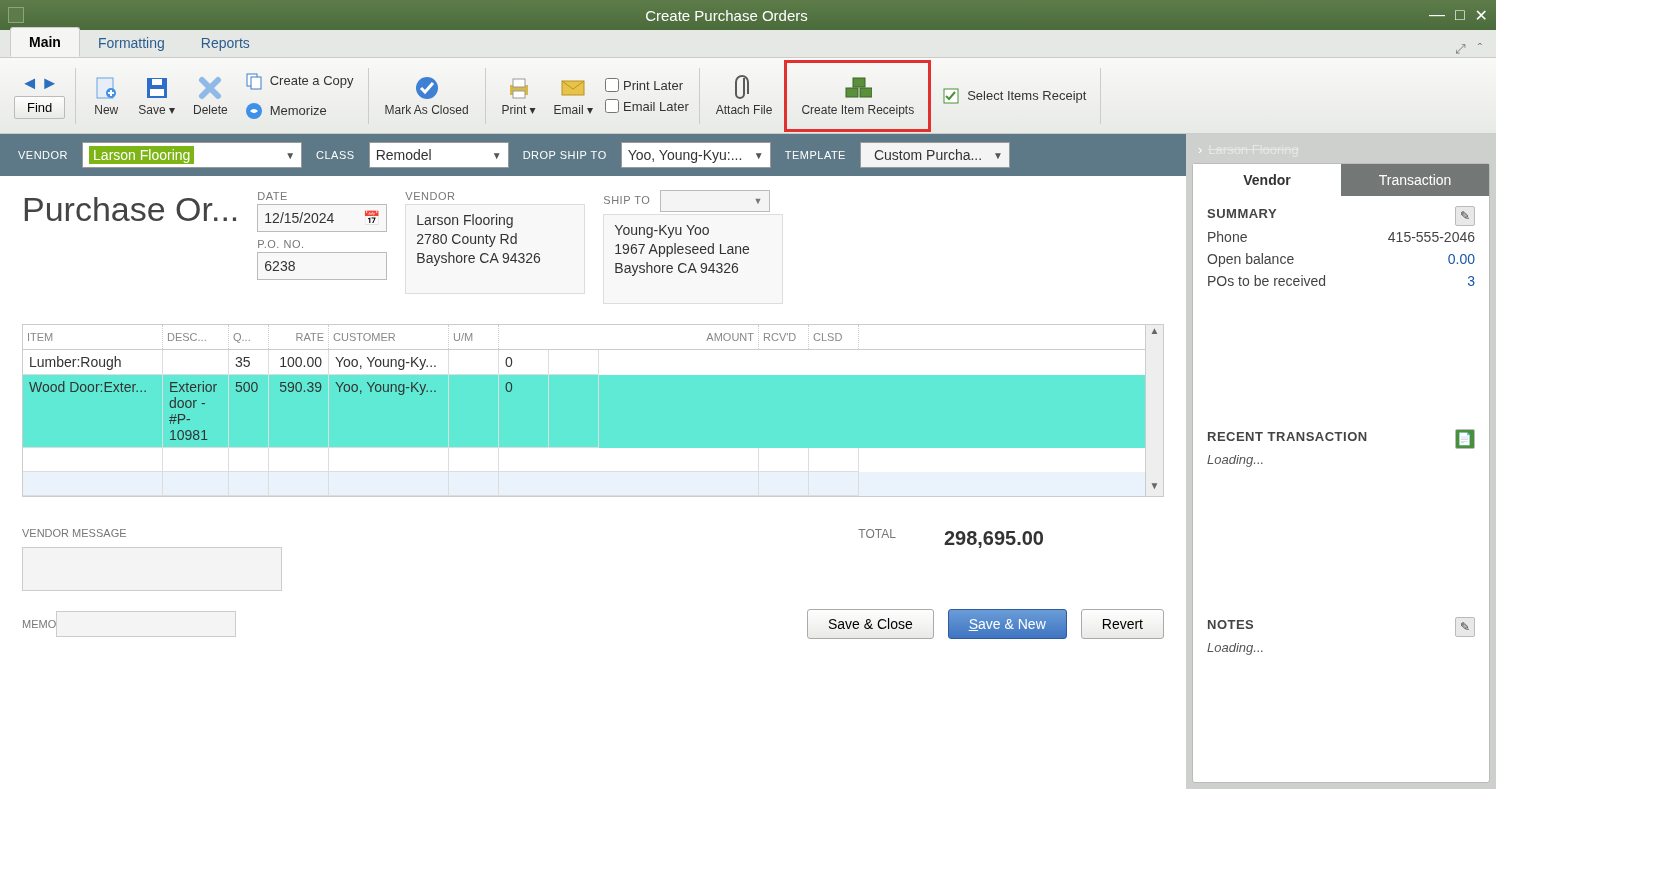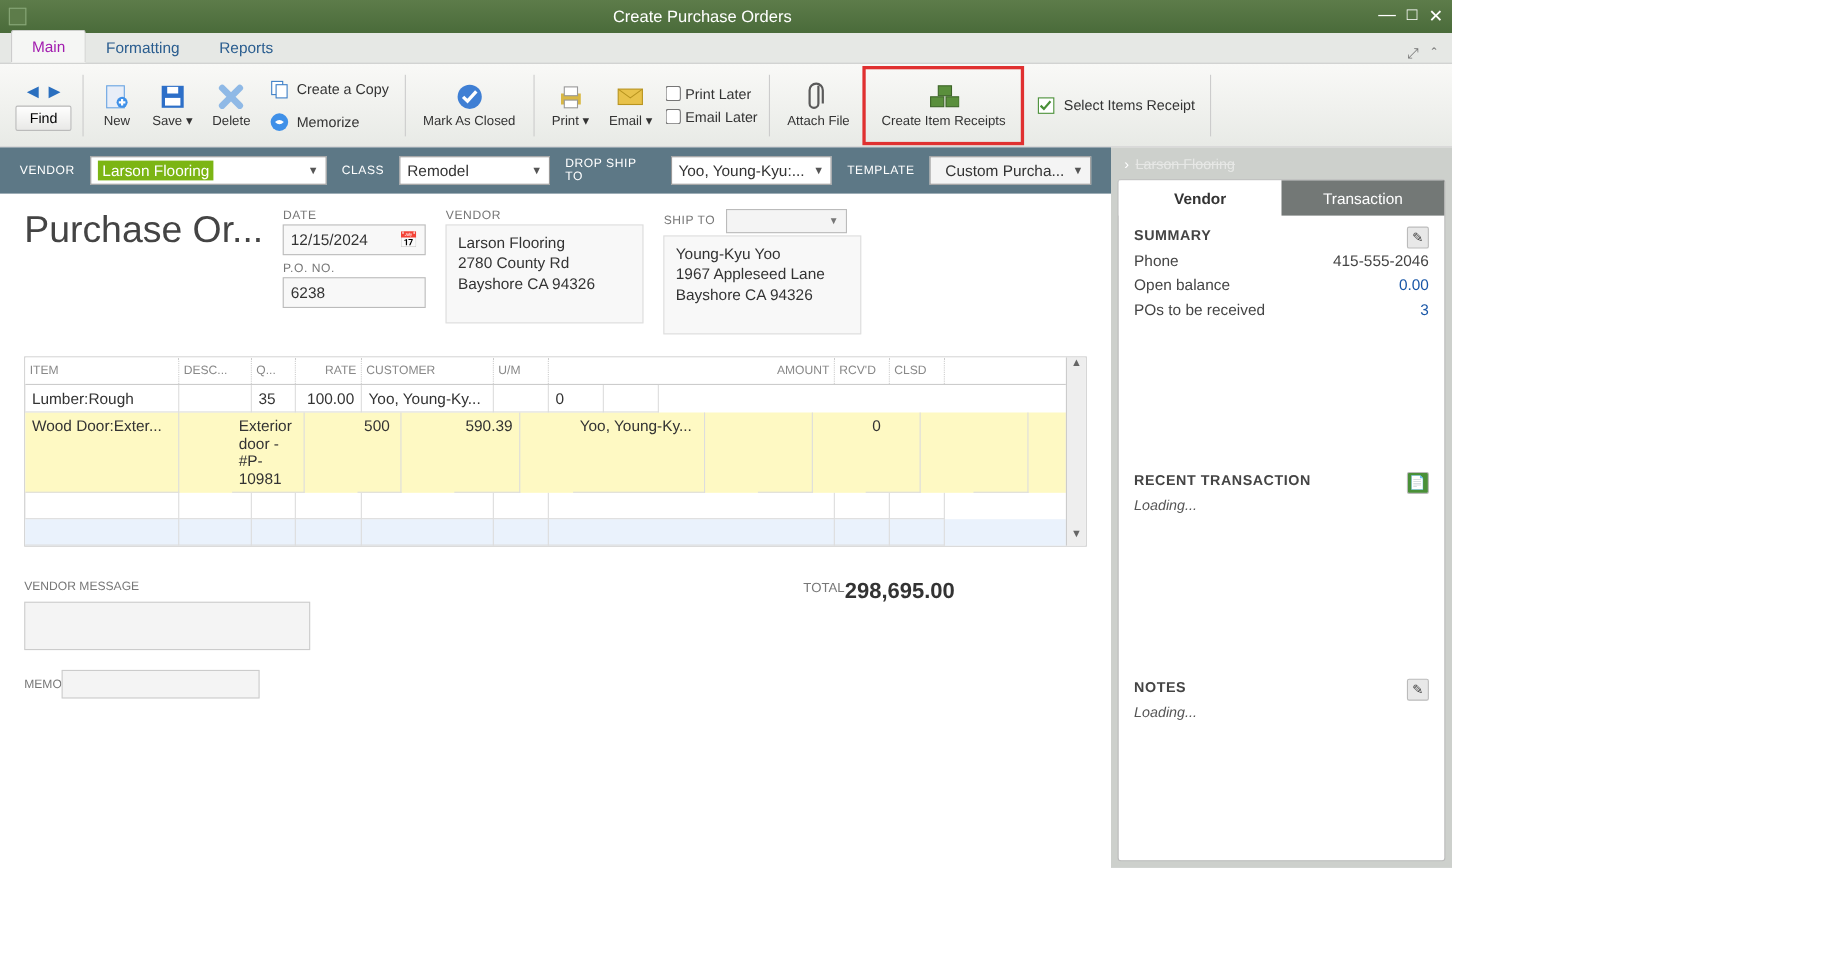--- a/index.html
+++ b/index.html
@@ -1,25 +1,25 @@
 <!DOCTYPE html>
 <html><head>
 <meta charset="utf-8">
 <style>
 * { box-sizing: border-box; margin: 0; padding: 0; font-family: Arial, sans-serif; }
 body { background: #fff; font-size: 13px; color: #333; }
-.window { width: 1320px; margin: 0; }
+.window { width: 1496px; margin: 0; }
 .titlebar { background: linear-gradient(#5d7c4a, #4a6b3a); color: #fff; height: 30px; display: flex; align-items: center; padding: 0 8px; position: relative; }
 .titlebar .title { flex: 1; text-align: center; font-size: 15px; }
 .titlebar .sysmenu { width: 16px; height: 16px; background: #5d7c4a; border: 1px solid #89a878; }
 .titlebar .wincontrols { display: flex; gap: 10px; font-size: 16px; }
 .titlebar .wincontrols span { cursor: pointer; }
 .tabstrip { background: #e6e8e5; height: 28px; display: flex; align-items: flex-end; padding-left: 10px; border-bottom: 1px solid #ccc; position: relative; }
 .tabstrip .tab { padding: 6px 18px; font-size: 14px; color: #2a5d8f; cursor: pointer; }
-.tabstrip .tab.active { background: #f5f6f4; border: 1px solid #ccc; border-bottom: 1px solid #f5f6f4; border-radius: 3px 3px 0 0; color: #a21caf; font-weight: normal; }
+.tabstrip .tab.active { background: #f5f6f4; border: 1px solid #ccc; border-bottom: 1px solid #f5f6f4; border-radius: 3px 3px 0 0; color: #000000; font-weight: bold; }
 .tabstrip .right { margin-left: auto; margin-right: 14px; display: flex; gap: 12px; color: #777; }
 .toolbar { background: linear-gradient(#f9f9f7, #e8eae6); height: 76px; display: flex; align-items: center; padding: 0 14px; border-bottom: 1px solid #ccc; gap: 6px; }
 .tool { display: flex; flex-direction: column; align-items: center; font-size: 12px; color: #333; cursor: pointer; padding: 2px 6px; position: relative; }
 .tool .icon { width: 28px; height: 28px; display: flex; align-items: center; justify-content: center; margin-bottom: 2px; }
 .tool .label { line-height: 1.1; text-align: center; }
 .tool-horiz { display: flex; flex-direction: row; align-items: center; gap: 6px; font-size: 13px; color: #333; cursor: pointer; padding: 2px 4px; }
 .tool-horiz .icon { width: 20px; height: 20px; display: flex; align-items: center; justify-content: center; }
 .sep { width: 1px; height: 56px; background: #ccc; margin: 0 4px; }
 .checkbox-row { display: flex; flex-direction: column; gap: 6px; font-size: 13px; }
 .checkbox-row label { display: flex; align-items: center; gap: 4px; }
@@ -44,38 +44,38 @@
 .txtinput { border: 1px solid #bbb; background: #f8f8f8; height: 28px; padding: 0 6px; font-size: 14px; display: flex; align-items: center; width: 130px; }
 .txtinput.date { justify-content: space-between; }
 .addrbox { border: 1px solid #ddd; background: #f8f8f8; padding: 6px 10px; font-size: 14px; line-height: 1.35; width: 180px; height: 90px; }
 .shipto-sel { border: 1px solid #bbb; background: #f4f4f4; height: 22px; width: 110px; display: inline-flex; align-items: center; justify-content: flex-end; padding: 0 6px; margin-left: 6px; }
 .line-table { margin-top: 20px; border: 1px solid #ccc; }
 .lt-head { display: flex; background: #fff; font-size: 11px; color: #888; border-bottom: 1px solid #ccc; }
 .lt-head > div { padding: 6px 4px; border-right: 1px dotted #ccc; }
 .lt-body .lt-row { display: flex; font-size: 14px; }
 .lt-row > div { padding: 4px 6px; border-right: 1px solid #ddd; border-bottom: 1px solid #ddd; min-height: 24px; }
 .lt-row:nth-child(even) { background: #eaf2fc; }
-.lt-row.selected { background: #fef9c3; gap: 48px; }
+.lt-row.selected { background: #5eead4; }
 .c-item { width: 140px; }
 .c-desc { width: 66px; }
 .c-qty { width: 40px; text-align: left; }
 .c-rate { width: 60px; text-align: right; }
 .c-cust { width: 120px; }
 .c-um { width: 50px; }
 .c-amt { width: 260px; text-align: right; }
 .c-rcvd { width: 50px; }
 .c-clsd { width: 50px; }
 .scrollbar-v { width: 18px; background: #eee; border-left: 1px solid #ccc; display: flex; flex-direction: column; }
 .scrollbar-v .arrow { height: 16px; text-align: center; font-size: 10px; color: #666; }
 .lt-wrap { display: flex; }
 .lt-main { flex: 1; }
 .total-row { display: flex; margin-top: 30px; align-items: flex-start; }
 .total-row .left { width: 320px; }
 .total-row .mid { flex: 1; font-size: 12px; color: #777; text-align: right; padding-left: 130px; }
-.total-row .amt { font-size: 20px; font-weight: bold; }
+.total-row .amt { font-size: 20px; font-weight: bold; margin-left: 48px; }
 .vmsg-lbl { font-size: 11px; color: #777; margin-bottom: 8px; }
 .vmsg-box { border: 1px solid #ccc; background: #f4f4f4; width: 260px; height: 44px; }
 .memo-row { display: flex; align-items: center; margin-top: 18px; }
 .memo-input { border: 1px solid #ccc; background: #f4f4f4; width: 180px; height: 26px; }
 .action-btns { margin-left: auto; display: flex; gap: 14px; }
 .btn { border: 1px solid #aaa; background: linear-gradient(#fefefe, #e9e9e7); padding: 6px 20px; font-size: 14px; cursor: pointer; border-radius: 3px; }
 .btn.primary { background: linear-gradient(#6a9cd8, #3f75c1); color: #fff; border-color: #2f5a9e; }
 .sidepanel { width: 310px; background: #cdd0cc; position: relative; padding: 6px; }
 .side-card { background: #fff; border: 1px solid #bbb; border-radius: 3px; height: 620px; padding: 10px 14px; }
 .side-tabs { display: flex; margin-bottom: 8px; margin-top: -10px; margin-left: -14px; margin-right: -14px; }
@@ -380,20 +380,25 @@
           </div>
           <div class="mid">
             <span>TOTAL</span>
           </div>
           <div class="amt" style="margin-right:120px;">298,695.00</div>
         </div>
 
         <div class="memo-row">
           <span style="font-size:11px;color:#777;">MEMO</span>
           <div class="memo-input"></div>
+          <div class="action-btns">
+            <button class="btn">Save &amp; Close</button>
+            <button class="btn primary"><u>S</u>ave &amp; New</button>
+            <button class="btn">Revert</button>
+          </div>
         </div>
       </div>
     </div>
 
     <div class="sidepanel">
       <div style="color:#fff;padding:2px 6px 6px;display:flex;align-items:center;gap:6px;">
         <span>›</span>
         <span style="text-decoration:line-through;opacity:.5;">Larson Flooring</span>
       </div>
       <div class="side-card">

